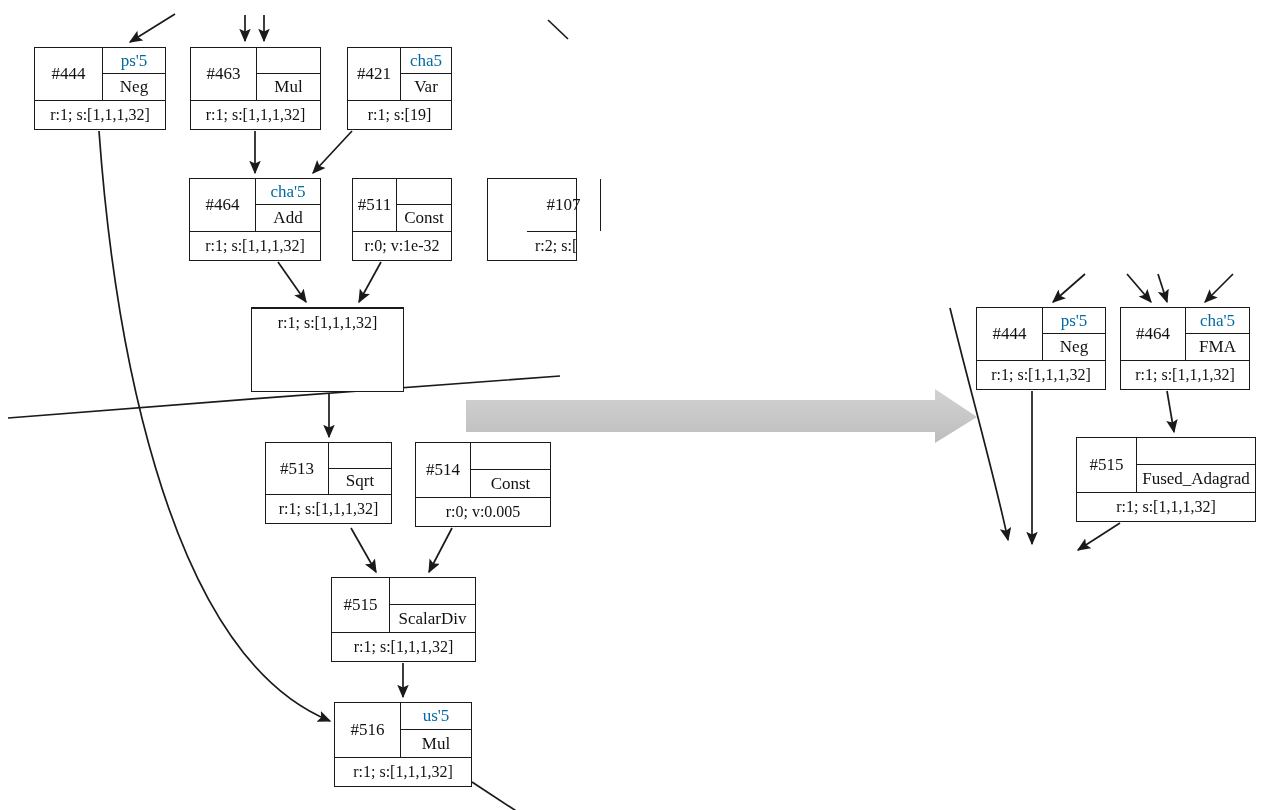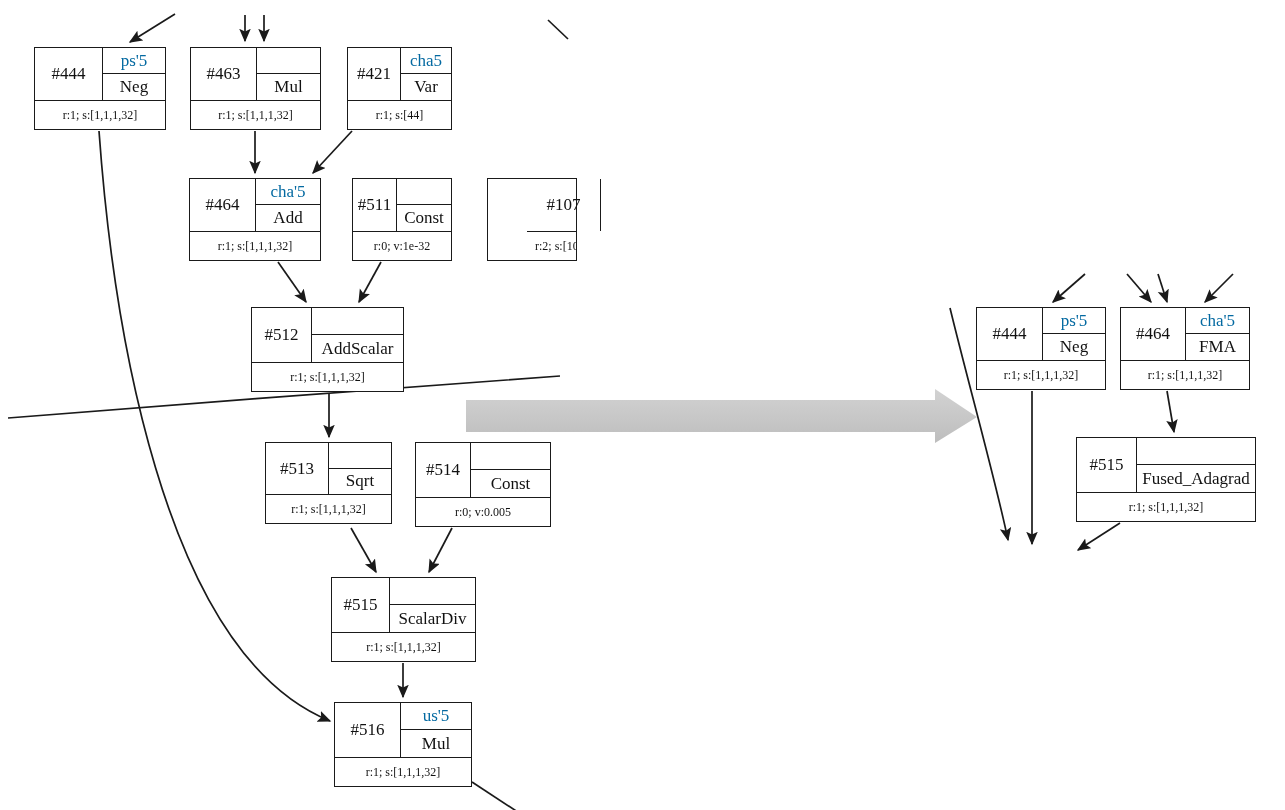--- a/index.html
+++ b/index.html
@@ -36,21 +36,21 @@
   }
   .node-op{
     flex:1 1 50%;
     display:flex;align-items:center;justify-content:center;
     box-sizing:border-box;
     font-size:17px;color:#111;white-space:nowrap;
   }
   .node-meta{
     border-top:1.6px solid #1a1a1a;
     display:flex;align-items:center;justify-content:center;
-    font-size:12px;color:#111;white-space:nowrap;
+    font-size:16px;color:#111;white-space:nowrap;
     box-sizing:border-box;
     height:29px;flex:0 0 29px;
   }
   .node-meta.clipped{justify-content:flex-start;padding-left:8px;overflow:hidden;}
 </style>
 </head>
 <body>
 
 <div id="canvas">
 
@@ -133,21 +133,21 @@
         <div class="node-meta">r:1; s:[1,1,1,32]</div>
       </div>
       <div class="node" style="left: 347px; top: 35px; width: 105px; height: 83px;">
         <div class="node-top">
           <div class="node-id" style="flex: 0 0 53px;">#421</div>
           <div class="node-rhs">
             <div class="node-tag">cha5</div>
             <div class="node-op">Var</div>
           </div>
         </div>
-        <div class="node-meta">r:1; s:[44]</div>
+        <div class="node-meta">r:1; s:[19]</div>
       </div>
       <div class="node" style="left: 189px; top: 166px; width: 132px; height: 83px;">
         <div class="node-top">
           <div class="node-id" style="flex: 0 0 66px;">#464</div>
           <div class="node-rhs">
             <div class="node-tag">cha'5</div>
             <div class="node-op">Add</div>
           </div>
         </div>
         <div class="node-meta">r:1; s:[1,1,1,32]</div>
@@ -166,27 +166,20 @@
         <div class="node-top">
           <div class="node-id" style="flex: 0 0 74px;">#107</div>
           <div class="node-rhs">
             <div class="node-tag"></div>
             <div class="node-op"></div>
           </div>
         </div>
         <div class="node-meta clipped">r:2; s:[100</div>
       </div>
       <div class="node" style="left: 251px; top: 295px; width: 153px; height: 85px;">
-        <div class="node-top">
-          <div class="node-id" style="flex: 0 0 60px;">#512</div>
-          <div class="node-rhs">
-            <div class="node-tag"></div>
-            <div class="node-op">AddScalar</div>
-          </div>
-        </div>
         <div class="node-meta">r:1; s:[1,1,1,32]</div>
       </div>
       <div class="node" style="left: 265px; top: 430px; width: 127px; height: 82px;">
         <div class="node-top">
           <div class="node-id" style="flex: 0 0 63px;">#513</div>
           <div class="node-rhs">
             <div class="node-tag"></div>
             <div class="node-op">Sqrt</div>
           </div>
         </div>

